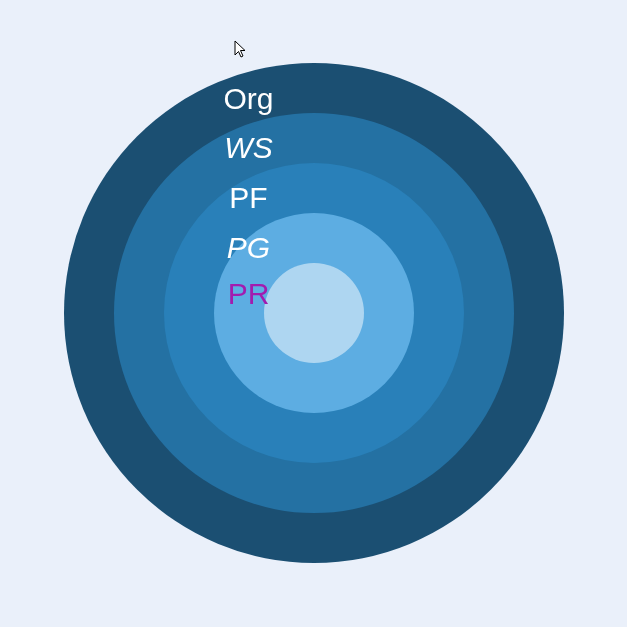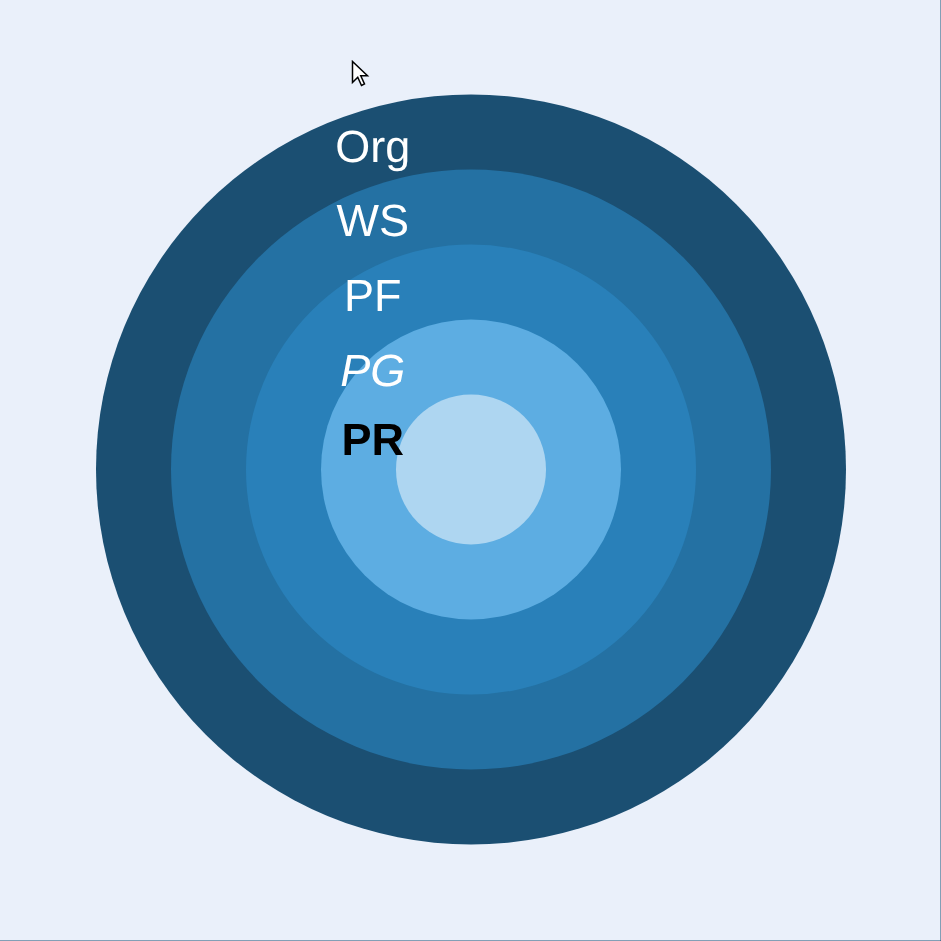--- a/index.html
+++ b/index.html
@@ -1,31 +1,31 @@
 <!DOCTYPE html>
 <html><head>
 <meta charset="utf-8">
 <style>
   html, body { margin:0; padding:0; }
   body { width:627px; height:627px; background:#eaf0fa; position:relative; overflow:hidden; font-family:"Liberation Sans", sans-serif; }
   .ring { position:absolute; border-radius:50%; }
   .lbl { position:absolute; left:0; width:497px; text-align:center; font-size:30px; color:#ffffff; line-height:1; }
-  .lbl.bold { font-weight:bold; color:#000000; }
+  .lbl.bold { font-weight:normal; color:#a21caf; }
   .cursor { position:absolute; left:234px; top:40px; }
 </style>
 </head>
 <body>
 
 <div class="ring" style="left:64px;top:63px;width:500px;height:500px;background:#1b4f72;"></div>
 <div class="ring" style="left:114px;top:113px;width:400px;height:400px;background:#2471a3;"></div>
 <div class="ring" style="left:164px;top:163px;width:300px;height:300px;background:#2980b9;"></div>
 <div class="ring" style="left:214px;top:213px;width:200px;height:200px;background:#5dade2;"></div>
 <div class="ring" style="left:264px;top:263px;width:100px;height:100px;background:#aed6f1;"></div>
 
 <div class="lbl" style="top:84px;">Org</div>
-<div class="lbl" style="top:133px;">WS</div>
+<div class="lbl" style="top:133px;font-style:italic;">WS</div>
 <div class="lbl" style="top:183px;">PF</div>
 <div class="lbl" style="top:233px;font-style:italic;">PG</div>
 <div class="lbl bold" style="top:279px;">PR</div>
 
 <svg class="cursor" width="14" height="20" viewBox="0 0 14 20">
   <path d="M1 1 L1 15 L4.5 11.5 L7 17 L9 16 L6.5 10.5 L11 10.5 Z" fill="#ffffff" stroke="#000000" stroke-width="1"></path>
 </svg>
 
 </body></html>

